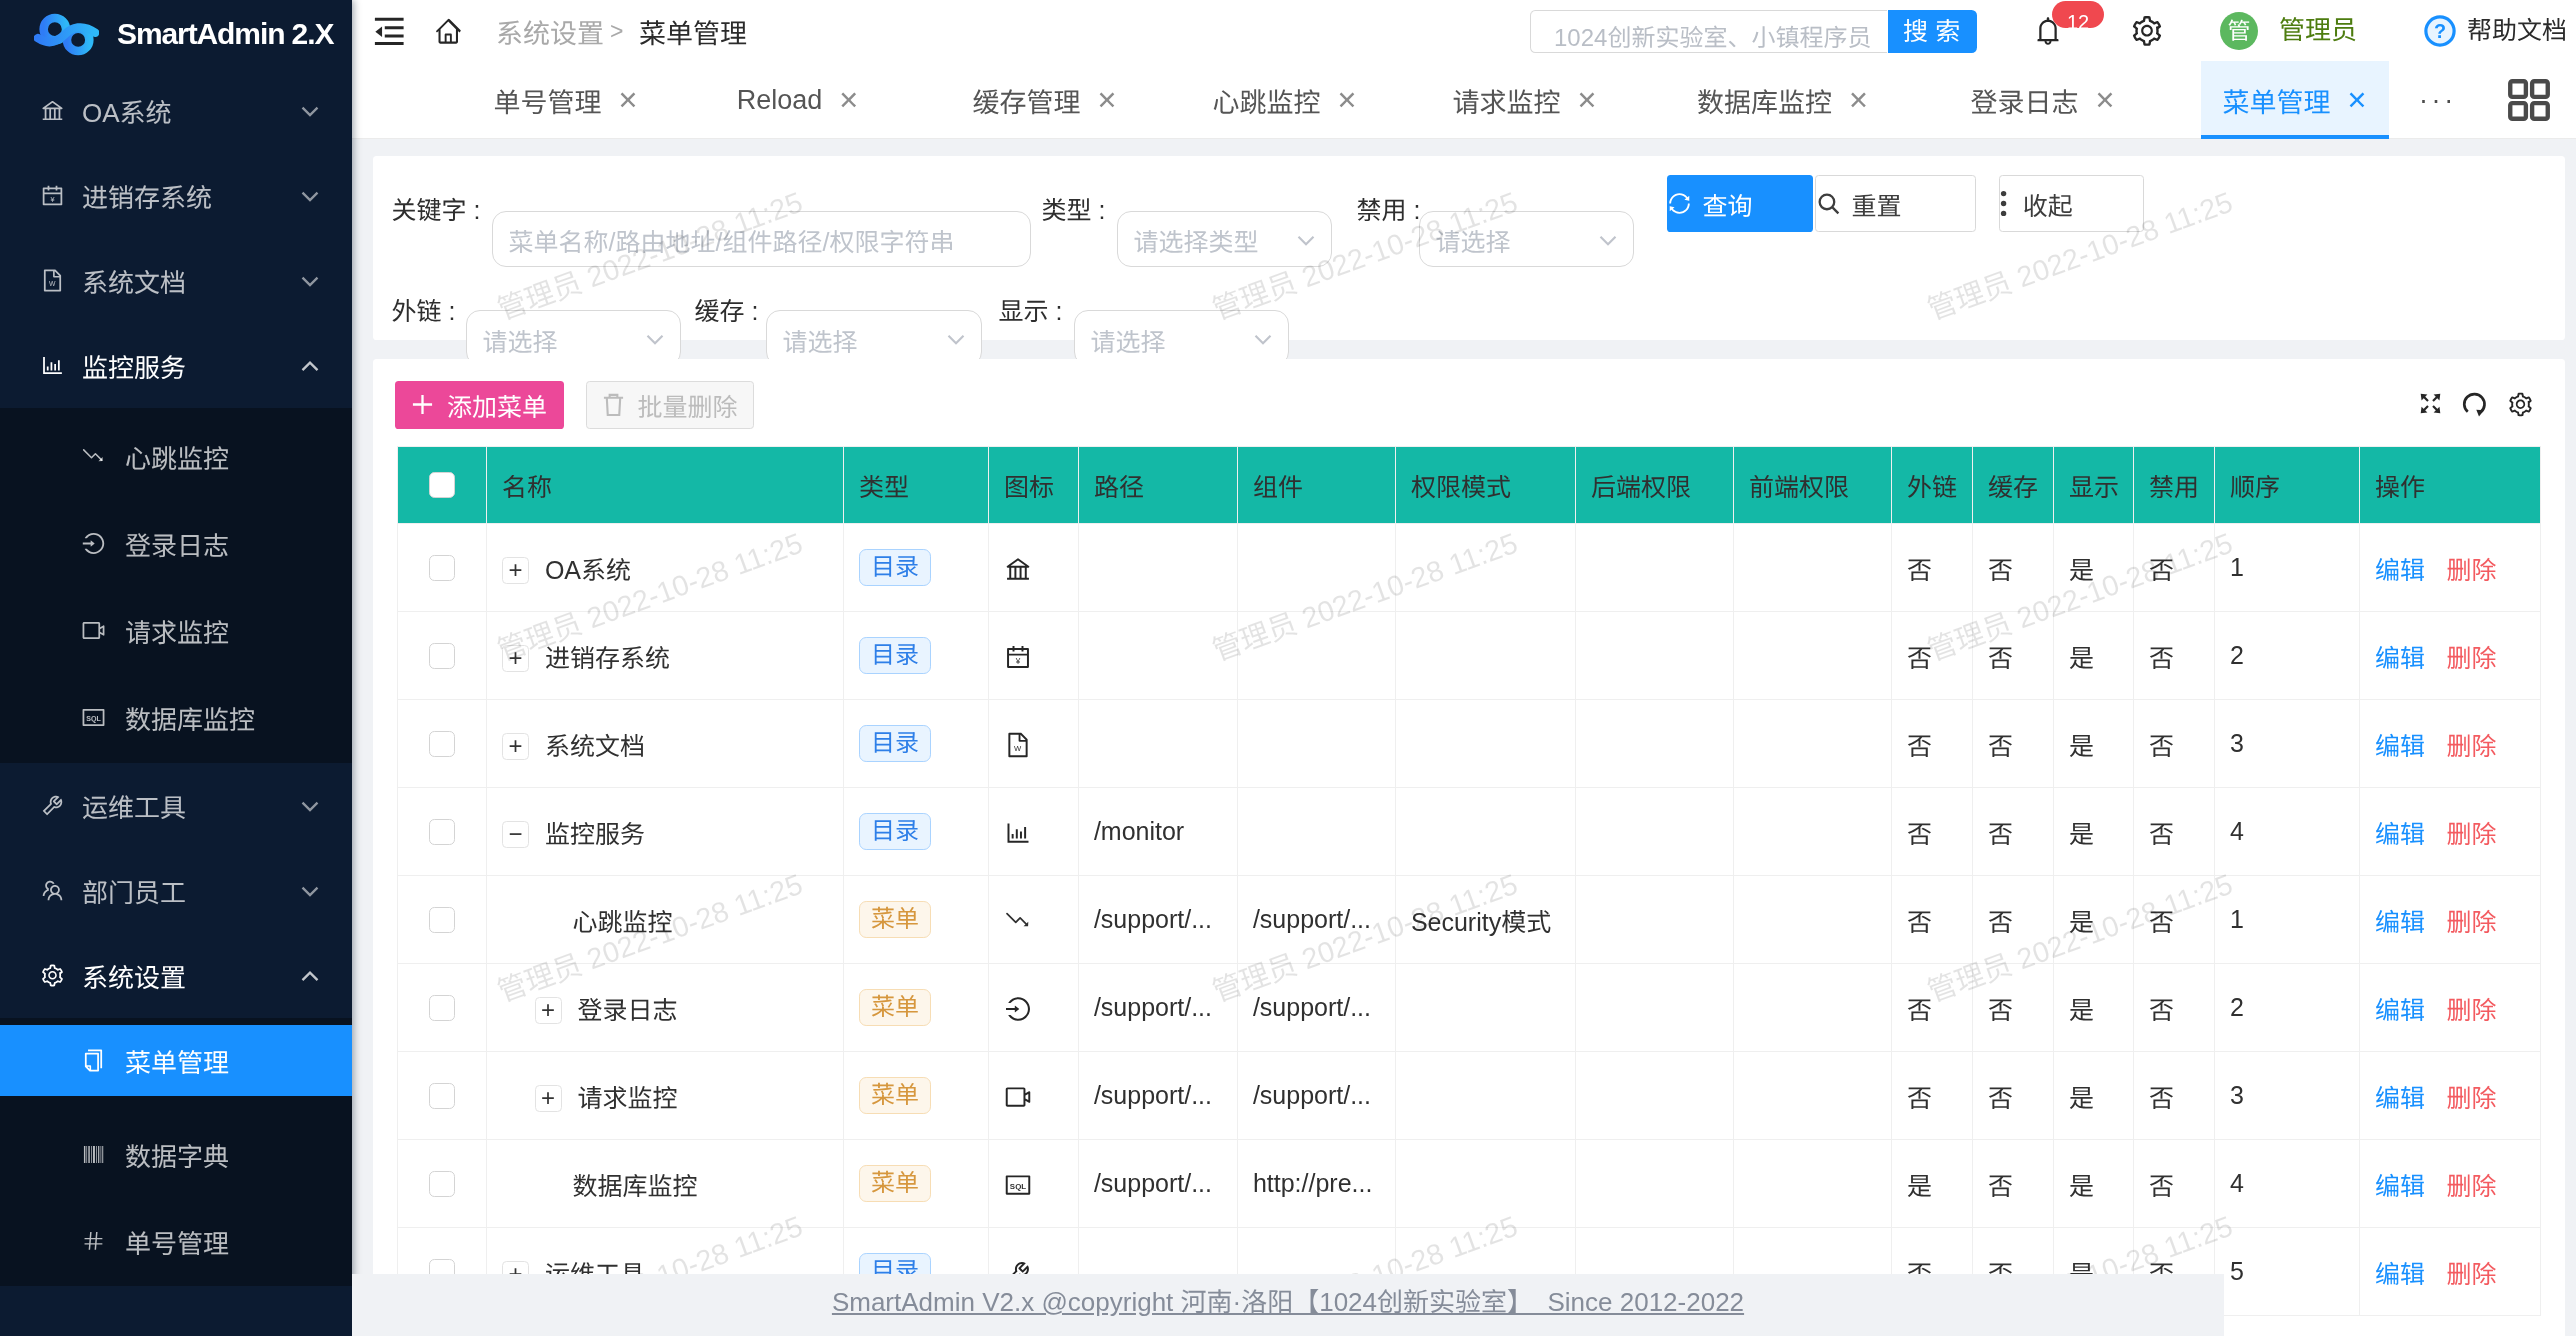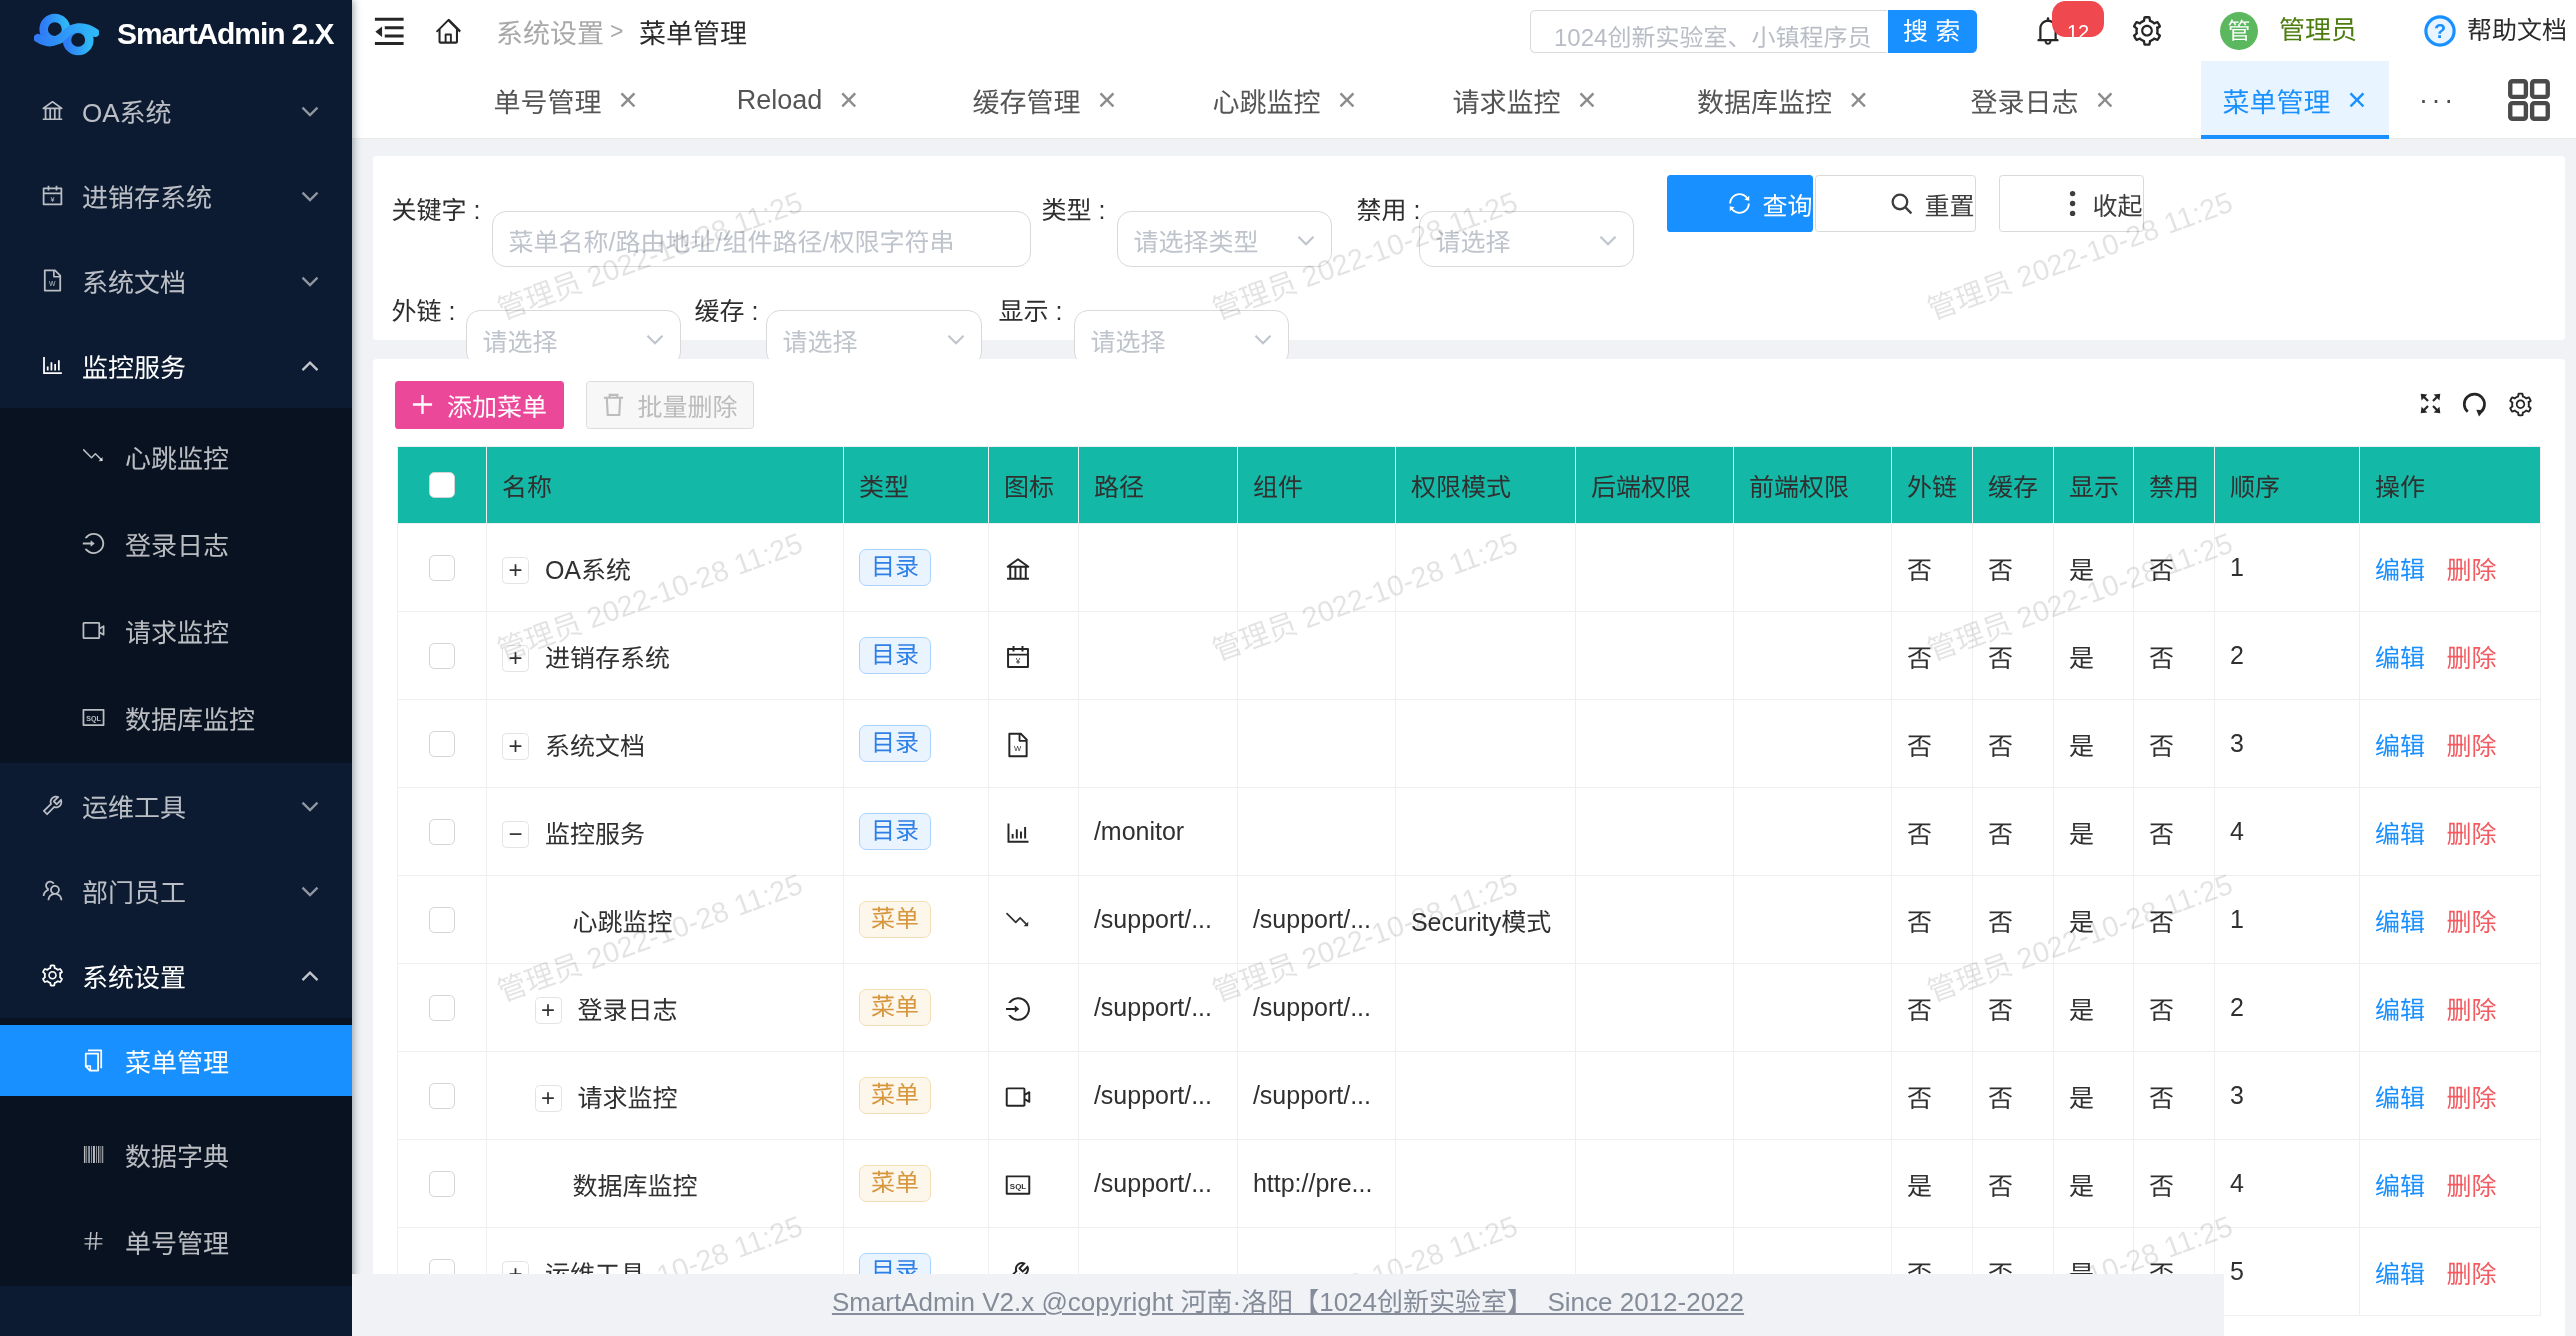--- a/index.html
+++ b/index.html
@@ -27,21 +27,21 @@
 .mi.sel .ic, .mi.sel .txt { z-index:1; }
 
 
 #header { position:absolute; left:352px; top:0; width:2224px; height:61px; background:#fff; z-index:20; }
 .hic { position:absolute; top:50%; transform:translateY(-50%); }
 .bc-gray { color:#a9a9a9; font-size:27px; }
 .bc-dark { color:#2b2b2b; font-size:27px; }
 #searchbox { position:absolute; left:1178px; top:10px; width:357px; height:43px; border:1.8px solid #d9d9d9; border-right:none; border-radius:5.4px 0 0 5.4px; background:#fff; }
 #searchbox .ph { position:absolute; left:23px; top:7.2px; font-size:24px; color:#b9bec6; white-space:nowrap; overflow:hidden; width:323px; }
 #searchbtn { position:absolute; left:1536px; top:10px; width:89px; height:43px; background:#1890ff; border-radius:0 5.4px 5.4px 0; color:#fff; font-size:25px; text-align:center; line-height:43px; letter-spacing:7.2px; padding-left:5.4px; }
-.badge { position:absolute; left:1700px; top:0.9px; min-width:52px; height:27px; background:#f0484f; border-radius:13.5px; color:#fff; font-size:20px; text-align:center; line-height:27px; padding:18px 9px; }
+.badge { position:absolute; left:1700px; top:0.9px; min-width:52px; height:27px; background:#f0484f; border-radius:13.5px; color:#fff; font-size:20px; text-align:center; line-height:27px; padding:8px 9px; }
 .avatar { position:absolute; left:1868px; top:11.7px; width:38px; height:38px; border-radius:50%; background:#5cb85f; color:#fff; font-size:23px; text-align:center; line-height:38px; }
 .hname { position:absolute; left:1927px; top:0; height:61px; line-height:61px; font-size:26px; color:#4d7c0f; }
 .hhelp { position:absolute; left:2115px; top:0; height:61px; line-height:61px; font-size:25px; color:#2b2b2b; }
 
 
 #tabbar { position:absolute; left:352px; top:61px; width:2224px; height:78px; background:#fff; z-index:19; border-bottom:0.9px solid #ebebeb; }
 .tab { position:absolute; top:0; height:78px; display:flex; align-items:center; justify-content:center; font-size:27px; color:#555; }
 .tab .x { margin-left:16px; font-size:25px; color:#8c8c8c; font-family:'Liberation Sans',sans-serif; }
 .tab.act { background:#e8f4ff; color:#1890ff; }
 .tab.act .x { color:#1890ff; }
@@ -52,21 +52,21 @@
 #content { position:absolute; left:352px; top:139px; width:2224px; height:1197px; background:#f0f2f5; overflow:hidden; }
 .card { position:absolute; left:20.6px; width:2192px; background:#fff; border-radius:3.6px; }
 #filtercard { top:17px; height:184px; }
 #tablecard { top:220px; height:987px; }
 
 
 .flabel { position:absolute; font-size:25px; color:#2e2e2e; }
 .fbox { position:absolute; height:56px; border:1.8px solid #d9d9d9; border-radius:14px; background:#fff;margin-top:33px; }
 .fbox .ph { position:absolute; left:16px; top:10.8px; font-size:25px; color:#bfc4cc; }
 .fbox .dar { position:absolute; right:14.4px; top:18px; width:20px; height:20px; }
-.btn { position:absolute; height:57px; border-radius:3.6px; font-size:25px; display:flex; align-items:center; justify-content:flex-end; }
+.btn { position:absolute; height:57px; border-radius:3.6px; font-size:25px; display:flex; align-items:center; justify-content:flex-start; }
 .btn.primary { background:#1890ff; color:#fff; }
 .btn.plain { background:#fff; border:1.8px solid #d9d9d9; color:#3d3d3d; }
 
 
 .tbtn { position:absolute; top:21.5px; height:48px; border-radius:3.6px; font-size:25px; display:flex; align-items:center; justify-content:center; }
 #addbtn { left:22px; width:169px; background:#ec4899; color:#fff; }
 #delbtn { left:213px; width:168px; background:#f7f7f7; border:1.8px solid #dcdcdc; color:#bcbcbc; }
 .titool { position:absolute; top:32px; }
 
 table { border-collapse:collapse; table-layout:fixed; position:absolute; left:24px; top:87px; width:2142px; }

